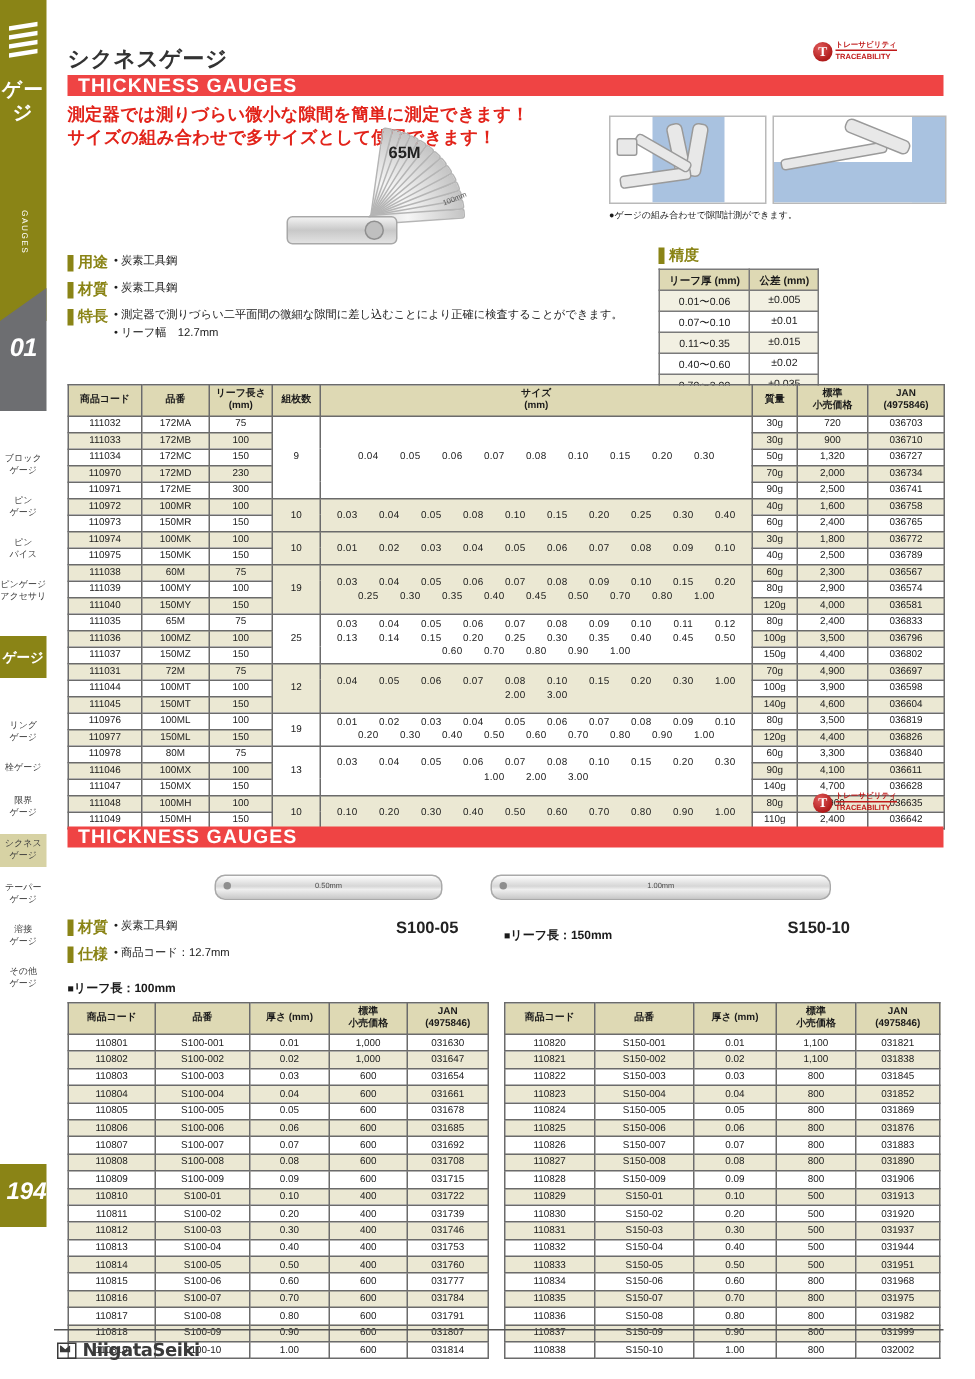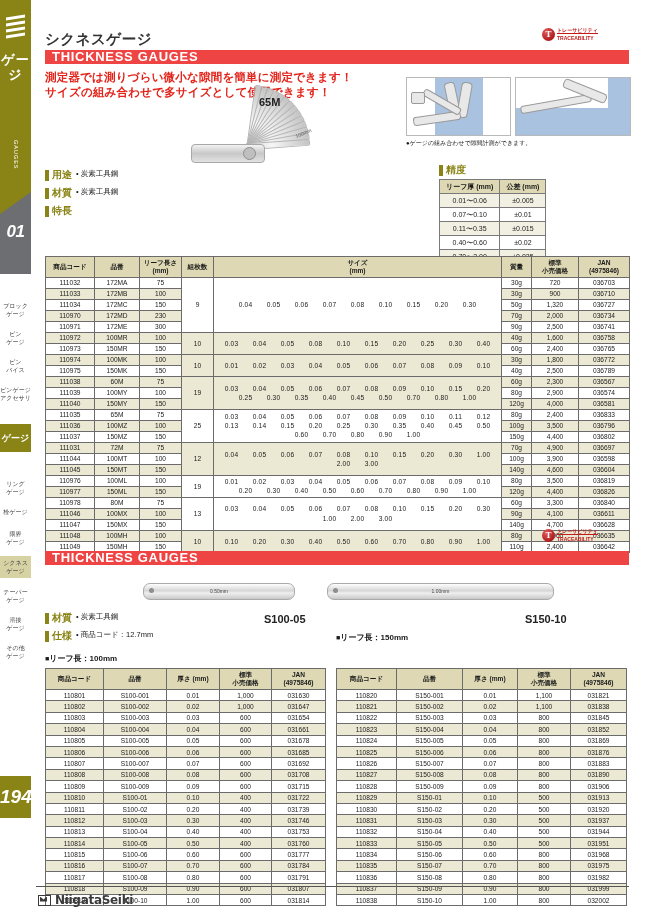--- a/index.html
+++ b/index.html
@@ -124,21 +124,21 @@
     left: 0; bottom: 0;
     width: 31px; height: 42px;
     background: #8a8416;
   }
   .side-bottom-olive span {
     position: absolute;
     left: 0; top: 10px;
     width: 31px;
     text-align: right;
     color: #ffffff;
-    font-size: 19px;
+    font-size: 16px;
     font-weight: bold;
     font-style: italic;
   }
 
   
   #main {
     position: absolute;
     left: 31px; top: 0;
     width: 619px;
     height: 919px;
@@ -553,20 +553,22 @@
   </div>
   <div class="spec-row" style="left:14px; top:186px;">
     <span class="spec-tag">材質</span>
     <span class="spec-items">
         <div>炭素工具鋼</div>
       </span>
   </div>
   <div class="spec-row" style="left:14px; top:204px;">
     <span class="spec-tag">特長</span>
     <span class="spec-items">
+      <div>測定器で測りづらい二平面間の微細な隙間に差し込むことにより正確に検査することができます。</div>
+      <div>リーフ幅　12.7mm</div>
     </span>
   </div>
 
   <div class="acc-head" style="left:408px; top:163px;">精度</div>
   <table class="acc" style="left:408px; top:179px;">
     <tbody>
         <tr>
       <th>リーフ厚 (mm)</th>
       <th>公差 (mm)</th>
     </tr>
@@ -891,21 +893,21 @@
       </span>
   </div>
   <div class="spec-row" style="left:14px; top:629px;">
     <span class="spec-tag">仕様</span>
     <span class="spec-items">
         <div>商品コード：12.7mm</div>
       </span>
   </div>
 
   <div class="leaf-sub" style="left:14px; top:653px;">リーフ長：100mm</div>
-  <div class="leaf-sub" style="left:305px; top:632px;">リーフ長：150mm</div>
+  <div class="leaf-sub" style="left:305px; top:618px;">リーフ長：150mm</div>
 
   <table class="leaf-tbl" id="leaf-left" style="left:14px; top:668px; width:280px;">
     <colgroup>
         <col style="width:58px">
         <col style="width:63px">
         <col style="width:53px">
         <col style="width:52px">
         <col style="width:54px">
       </colgroup>
     <thead>

